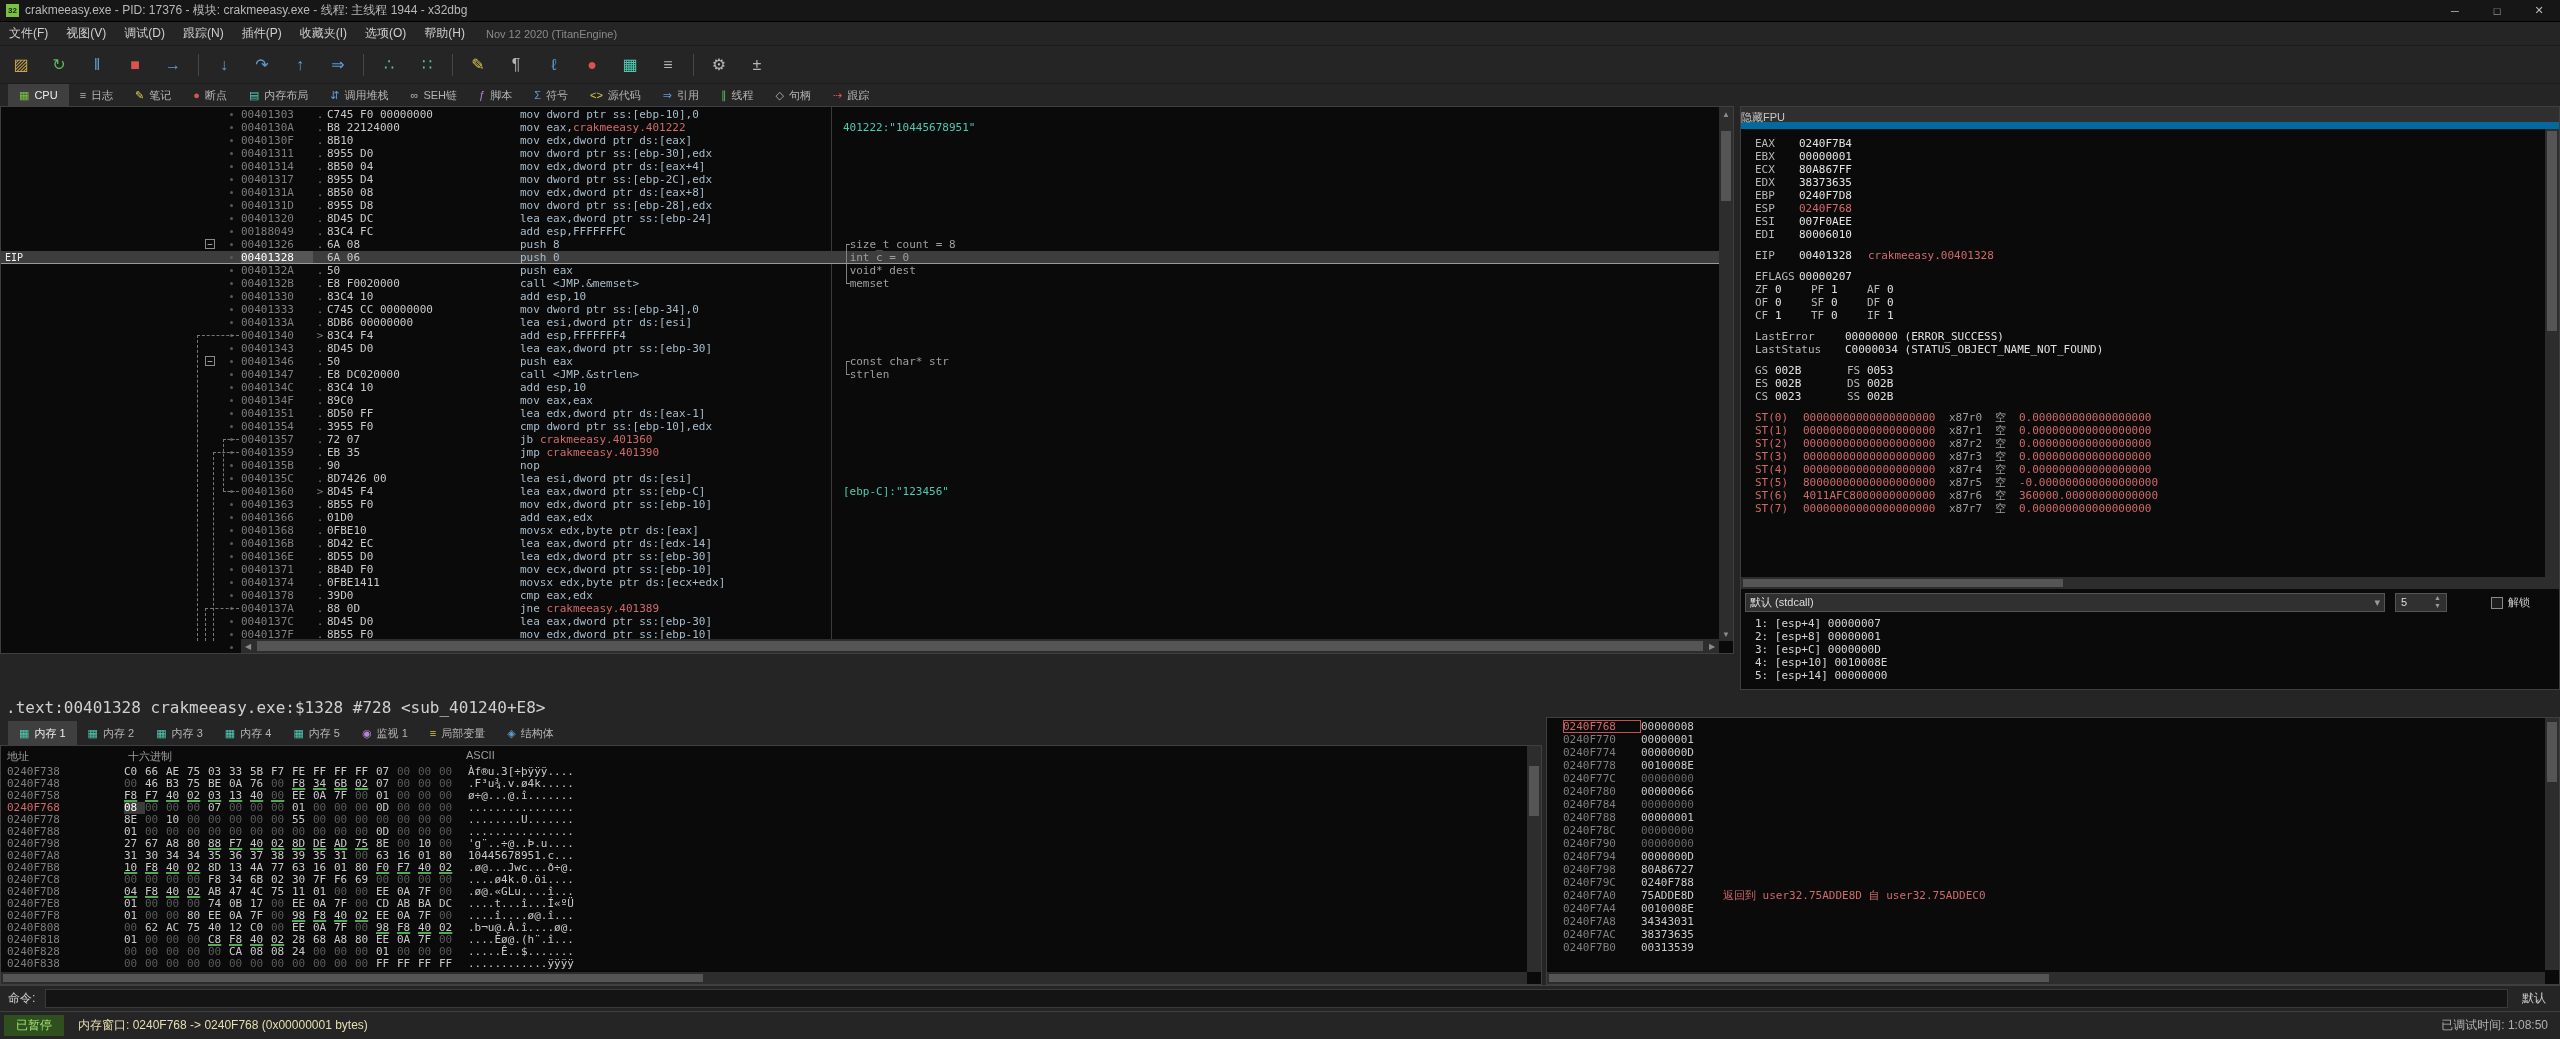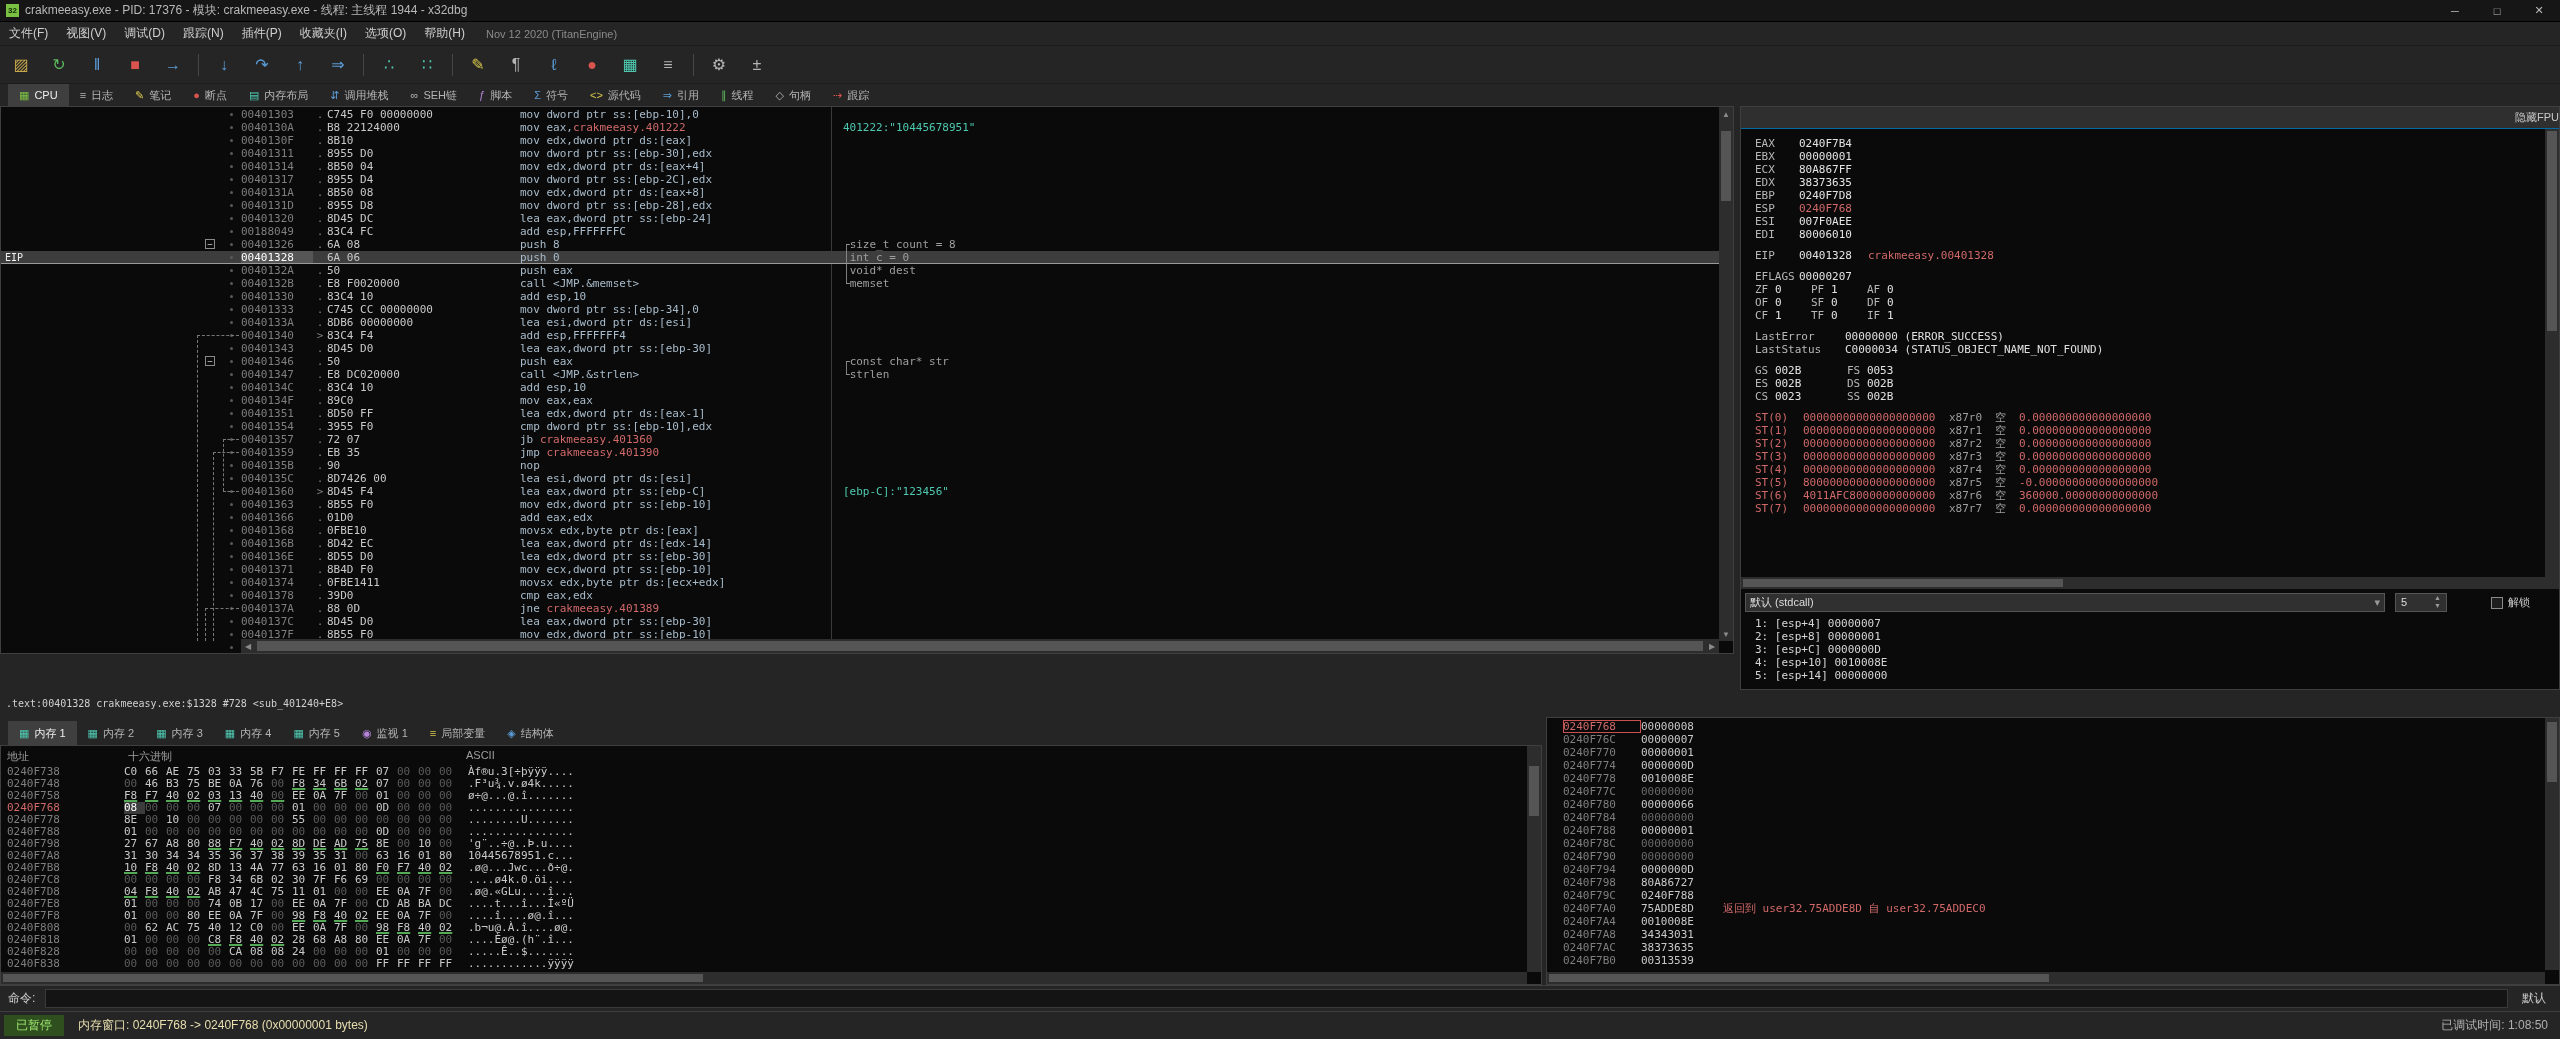--- a/index.html
+++ b/index.html
@@ -57,21 +57,21 @@
 
   
   .sb-v{position:absolute;background:#2d2d2d}
   .sb-h{position:absolute;background:#2d2d2d}
   .sb-thumb-v{position:absolute;left:2px;right:2px;background:#555555}
   .sb-thumb-h{position:absolute;top:2px;bottom:2px;background:#555555}
   .sb-arrow{position:absolute;color:#8a8a8a;font-size:8px;width:14px;height:14px;display:flex;align-items:center;justify-content:center}
 
   
   #regpanel{position:absolute;left:1740px;top:0;width:820px;height:584px;background:#0a0a0a;border:1px solid #3f3f42}
-  #fpu-btn{height:22px;background:#2f2f2f;border-bottom:1px solid #0369a1;text-align:right;font-size:11px;line-height:21px;color:#c8c8c8}
+  #fpu-btn{height:22px;background:#2f2f2f;border-bottom:7px solid #0369a1;text-align:left;font-size:11px;line-height:21px;color:#c8c8c8}
   #reg-rows{position:absolute;top:30px;left:14px;right:28px;font-family:"DejaVu Sans Mono",monospace;font-size:11px;white-space:pre}
   .rrow{height:13px;line-height:13px}
   .rgap{height:8px}
   .rname{display:inline-block;width:44px;color:#b8b8b8}
   .rval{color:#e4e4e4}
   .rval.chg{color:#d16969}
   .rmod{color:#d16969;margin-left:16px}
   .flagpair{display:inline-block;width:56px}
   .flagname{color:#b8b8b8}
   .lname{display:inline-block;width:90px;color:#b8b8b8}
@@ -85,21 +85,21 @@
   #callconv{position:absolute;top:486px;left:4px;right:16px;height:20px;font-size:11px}
   #cc-select{position:absolute;left:0;top:0;width:640px;height:19px;background:#303031;border:1px solid #555;padding:0 4px;line-height:17px;color:#dddddd}
   #cc-caret{float:right;color:#999999}
   #cc-spin{position:absolute;left:650px;top:0;width:52px;height:19px;background:#303031;border:1px solid #555;padding:0 5px;line-height:17px;color:#dddddd}
   #cc-spin .arrows{float:right;color:#999;font-size:7px;line-height:8px;text-align:center}
   #cc-check{position:absolute;left:746px;top:2px;display:flex;align-items:center;gap:5px}
   #cc-box{width:12px;height:12px;border:1px solid #8a8a8a;background:#1d1d1d}
   #arg-rows{position:absolute;top:510px;left:14px;right:16px;font-family:"DejaVu Sans Mono",monospace;font-size:11px;white-space:pre;color:#d6d6d6}
   .arow{height:13px;line-height:13px}
 
-  #info-line{position:absolute;left:6px;top:592px;font-family:"DejaVu Sans Mono",monospace;font-size:10px;color:#d0d0d0;white-space:pre}
+  #info-line{position:absolute;left:6px;top:592px;font-family:"DejaVu Sans Mono",monospace;font-size:16px;color:#d0d0d0;white-space:pre}
 
   
   #bottom{position:absolute;top:717px;left:0;width:2560px;height:268px}
   #dumpdock{position:absolute;left:0;top:0;width:1542px;height:268px}
   #dump-tabs{height:28px;display:flex;align-items:flex-end;padding-left:8px;background:#252526}
   .dtab{display:flex;align-items:center;gap:5px;height:24px;padding:0 11px;font-size:11px;color:#b5b5b5;white-space:nowrap}
   .dtab.active{background:#3f3f3f;color:#eeeeee}
   #dump-panel{position:absolute;top:28px;left:0;right:0;bottom:0;background:#0a0a0a;border:1px solid #3f3f42;overflow:hidden}
   #dump-header{position:relative;height:18px;font-size:11px;color:#9f9f9f}
   #dh-addr{position:absolute;left:6px;top:3px}
@@ -454,21 +454,20 @@
         </div>
         <div class="sb-h" style="left:0;right:14px;bottom:0;height:12px">
           <div class="sb-thumb-h" style="left:2px;width:700px"></div>
         </div>
       </div>
     </div>
 
     <div id="stackdock">
       <div id="stack-rows">
           <div class="srow"><div class="saddr csp">0240F768</div><div class="sval">00000008</div></div>
-          <div class="srow"><div class="saddr">0240F76C</div><div class="sval">00000007</div></div>
           <div class="srow"><div class="saddr">0240F770</div><div class="sval">00000001</div></div>
           <div class="srow"><div class="saddr">0240F774</div><div class="sval">0000000D</div></div>
           <div class="srow"><div class="saddr">0240F778</div><div class="sval">0010008E</div></div>
           <div class="srow"><div class="saddr">0240F77C</div><div class="sval dim">00000000</div></div>
           <div class="srow"><div class="saddr">0240F780</div><div class="sval">00000066</div></div>
           <div class="srow"><div class="saddr">0240F784</div><div class="sval dim">00000000</div></div>
           <div class="srow"><div class="saddr">0240F788</div><div class="sval">00000001</div></div>
           <div class="srow"><div class="saddr">0240F78C</div><div class="sval dim">00000000</div></div>
           <div class="srow"><div class="saddr">0240F790</div><div class="sval dim">00000000</div></div>
           <div class="srow"><div class="saddr">0240F794</div><div class="sval">0000000D</div></div>

